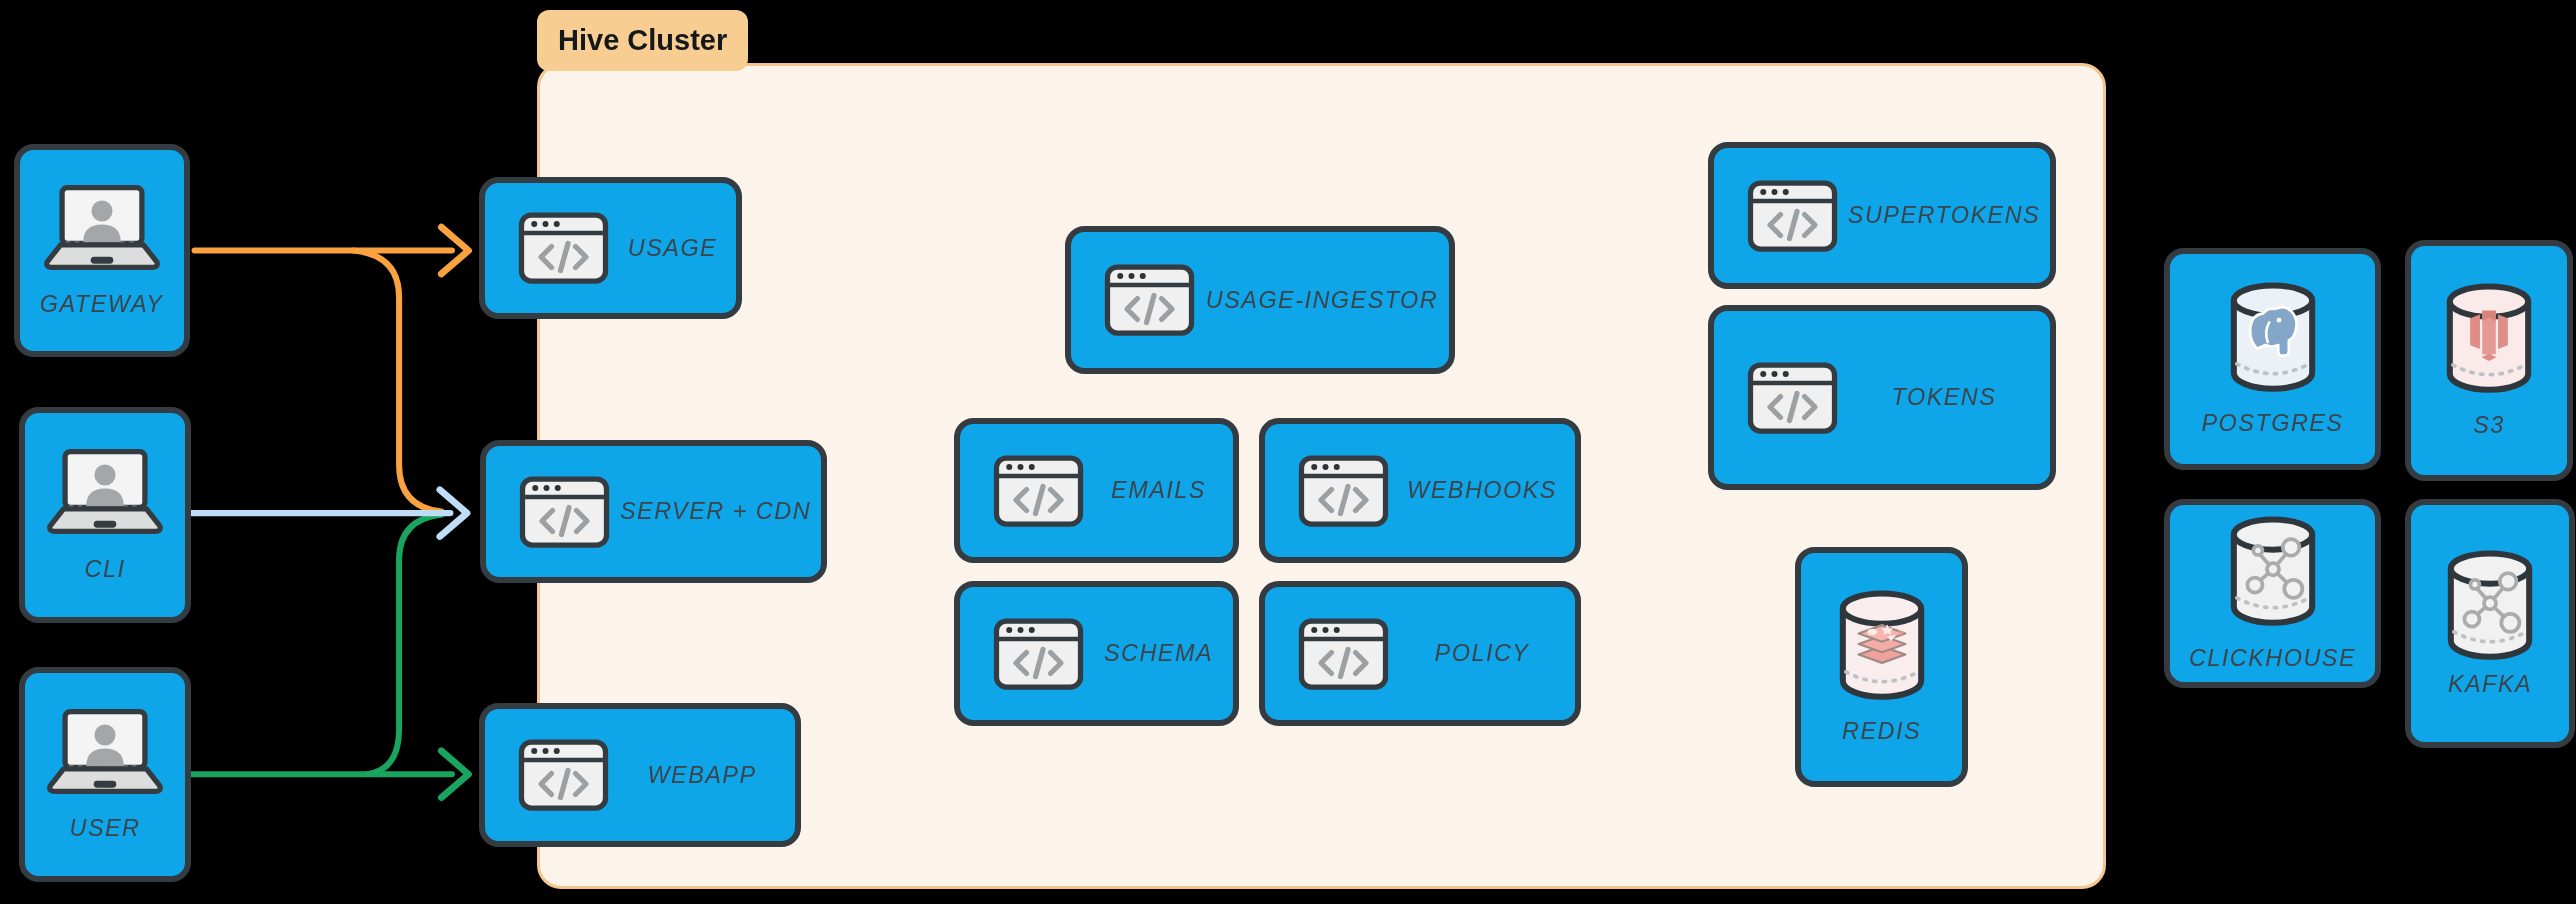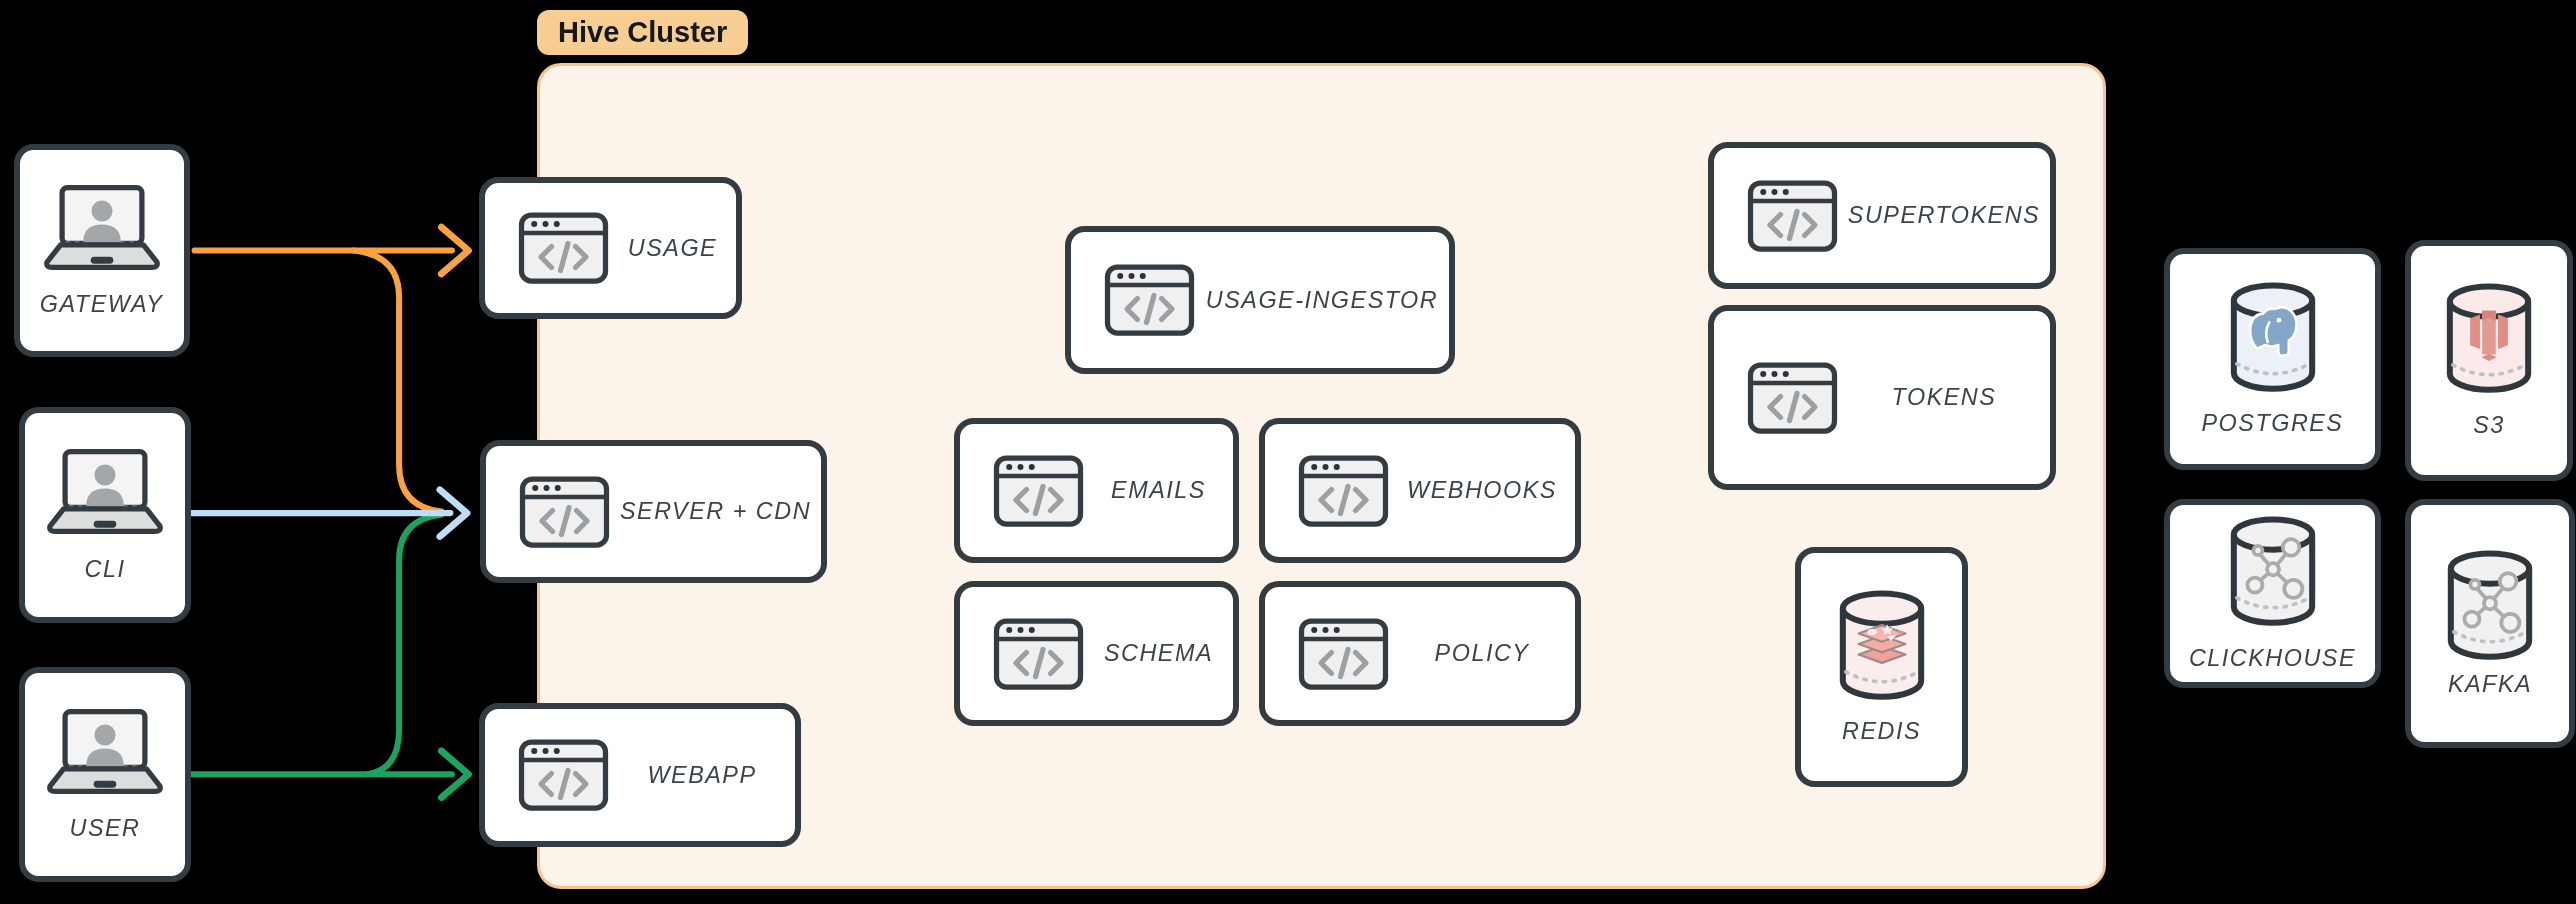--- a/index.html
+++ b/index.html
@@ -11,25 +11,25 @@
   .edges{position:absolute;left:0;top:0;z-index:1}
   .cluster{
     position:absolute;left:537px;top:63px;width:1569px;height:826px;
     background:#FCF3EA;border:3px solid #F5C48F;border-radius:24px;
     box-sizing:border-box;z-index:0;
   }
   .badge{
     position:absolute;left:537px;top:9.8px;z-index:2;
     background:#F7CD92;color:#15181B;
     font-size:29px;font-weight:700;line-height:1;
-    padding:8px 21px;border-radius:12px;
+    padding:16px 21px;border-radius:12px;
   }
   .node{
     position:absolute;z-index:2;box-sizing:border-box;
-    background:#ffffff;border:6px solid #343B41;border-radius:19.6px;
+    background:#0ea5e9;border:6px solid #343B41;border-radius:19.6px;
     display:flex;align-items:center;
   }
   .svc{padding-left:33px}
   .svc-label{flex:1;text-align:center}
   .card{flex-direction:column;justify-content:center;gap:19.6px}
   .lbl{
     font-style:italic;font-size:23.4px;letter-spacing:1.5px;color:#3C444B;
     white-space:nowrap;
   }
   .icon{flex:0 0 auto;display:block}

